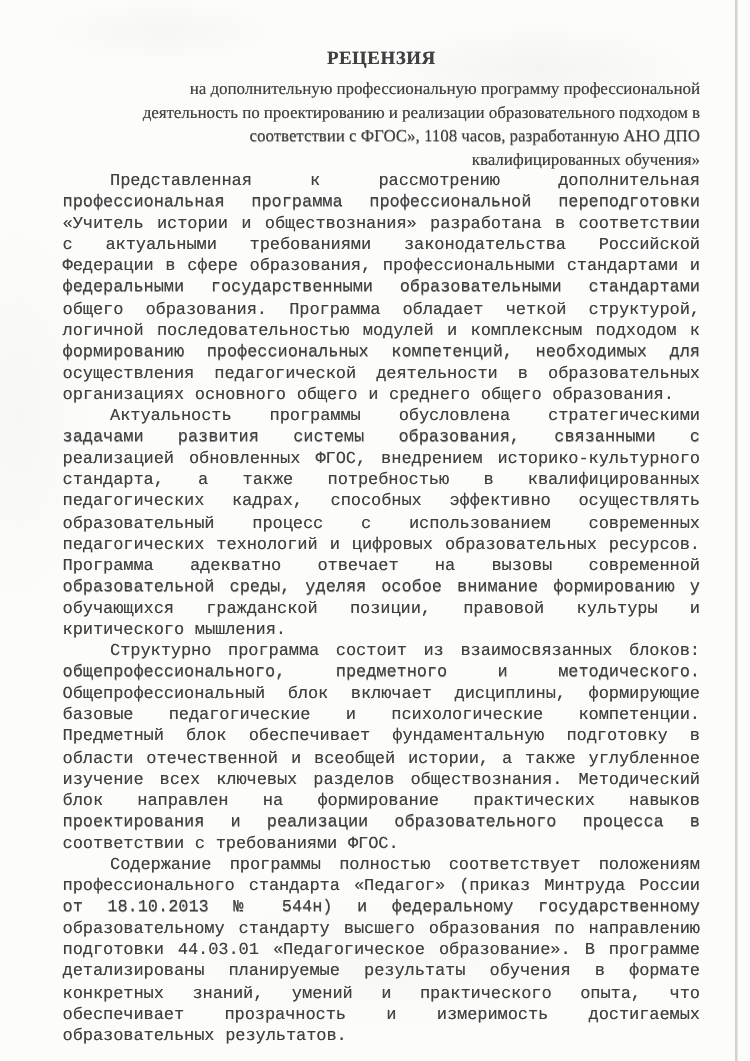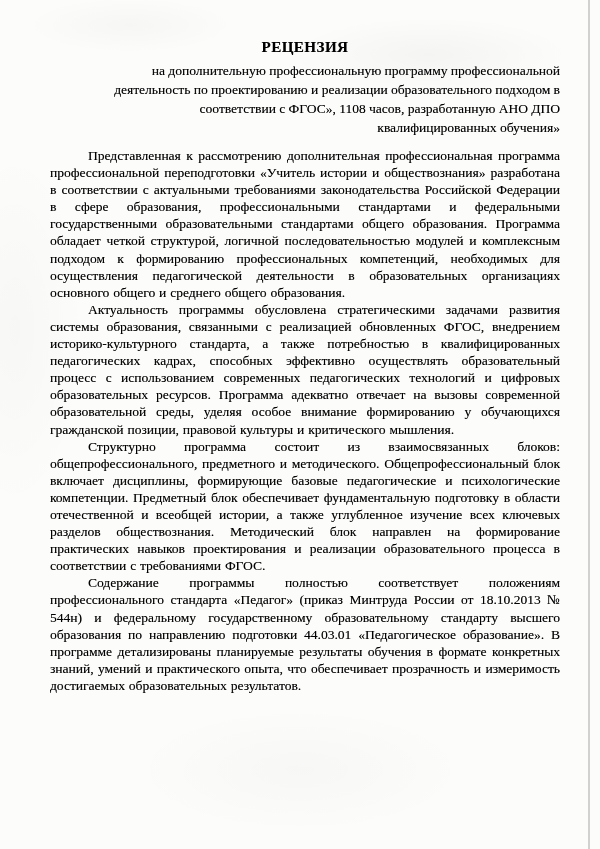--- a/index.html
+++ b/index.html
@@ -7,21 +7,21 @@
     padding: 0;
     background: #ffffff;
   }
   .page {
     position: relative;
     width: 600px;
     height: 849px;
     background: #fcfcfb;
     overflow: hidden;
     font-family: "Liberation Serif", "DejaVu Serif", serif;
-    color: #000000;
+    color: #404040;
   }
   
   .page::before {
     content: "";
     position: absolute;
     inset: 0;
     pointer-events: none;
     background:
       radial-gradient(ellipse 200px 55px at 430px 55px, rgba(0,0,0,0.03), transparent 70%),
       radial-gradient(ellipse 150px 40px at 130px 25px, rgba(0,0,0,0.025), transparent 70%),
@@ -51,21 +51,21 @@
     letter-spacing: 0.5px;
     text-shadow: 0.2px 0.2px 0.3px rgba(20,20,20,0.55);
   }
   .subtitle-line {
     font-size: 13.5px;
     line-height: 19px;
     text-align: right;
     text-shadow: 0.2px 0.2px 0.3px rgba(20,20,20,0.45);
   }
   .doc-body {
-    margin-top: 10px;
+    font-family: Liberation Mono, monospace;
   }
   .doc-body p {
     margin: 0;
     font-size: 13.5px;
     line-height: 17.1px;
     text-align: justify;
     text-indent: 38px;
     word-spacing: 0.5px;
     text-shadow: 0.2px 0.2px 0.3px rgba(20,20,20,0.45);
   }

